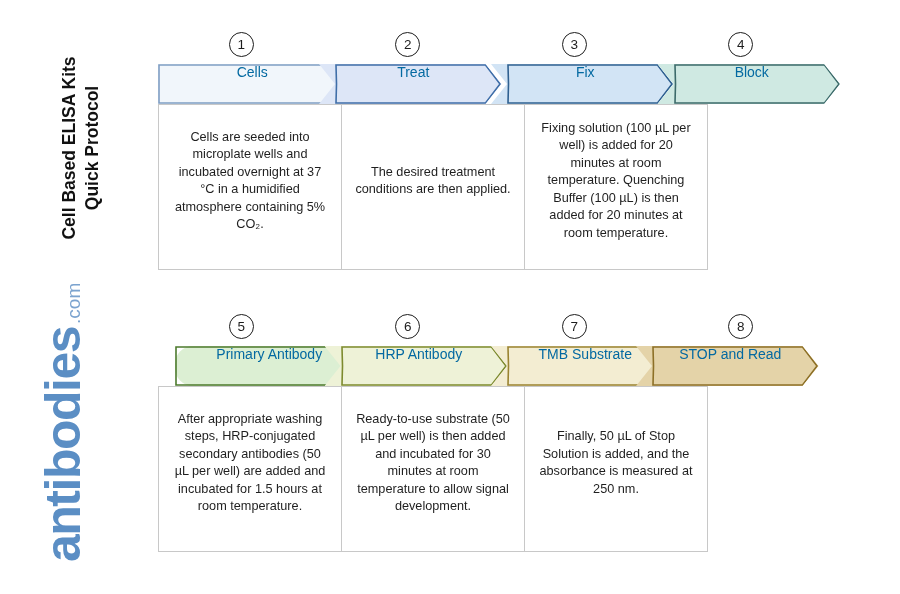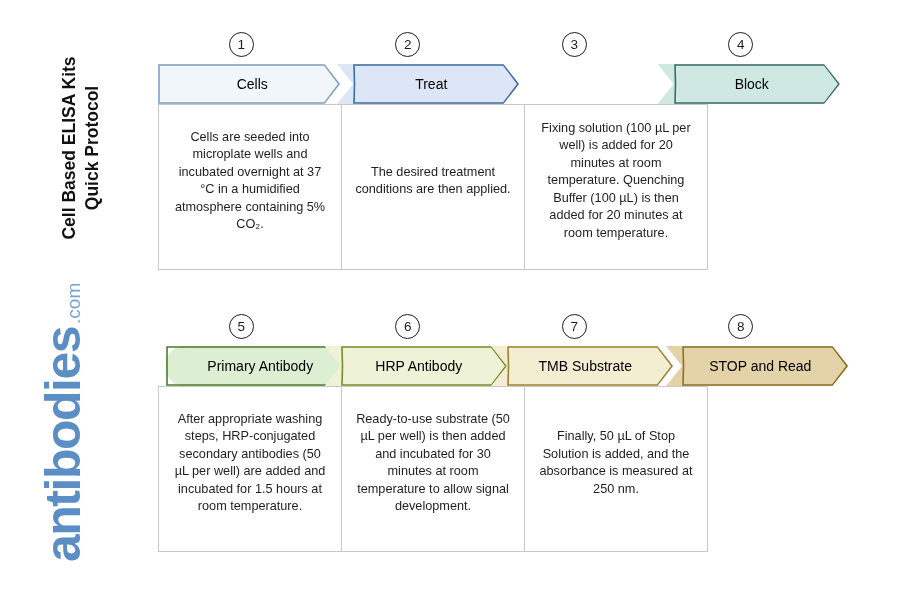--- a/index.html
+++ b/index.html
@@ -104,25 +104,25 @@
   .chevrons {
     position: relative;
     height: 40px;
     width: 683px;
   }
   .chev {
     position: absolute;
     top: 0;
     height: 40px;
     display: flex;
-    align-items: center;
+    align-items: flex-start;
     justify-content: center;
     box-sizing: border-box;
     font-size: 14px;
-    color: #000000;
+    color: #0369a1;
   }
   .chev span { position: relative; z-index: 2; padding-left: 6px; }
 
   
   .boxes {
     position: relative;
     width: 550px;
     height: 166px;
     display: flex;
     box-sizing: border-box;
@@ -175,25 +175,31 @@
         <span>4</span>
       </div>
     </div>
   <div class="chevrons">
       <div class="chev" style="left: 0px; width: 182.5px; background: rgb(241, 246, 251); clip-path: polygon(0px 0px, 166.5px 0px, 182.5px 20px, 166.5px 40px, 0px 40px);">
         <svg width="182.5" height="40" style="position: absolute; left: 0px; top: 0px;">
           <polygon points="1,1 166.5,1 181,20 166.5,39 1,39" fill="none" stroke="#7f9ec4" stroke-width="1.6"></polygon>
         </svg>
         <span>Cells</span>
       </div>
-      <div class="chev" style="left: 179px; width: 182.5px; background: rgb(221, 230, 247); clip-path: polygon(0px 0px, 166.5px 0px, 182.5px 20px, 166.5px 40px, 0px 40px, 16px 20px);">
+      <div class="chev" style="left: 161px; width: 182.5px; background: rgb(221, 230, 247); clip-path: polygon(0px 0px, 166.5px 0px, 182.5px 20px, 166.5px 40px, 0px 40px, 16px 20px);">
         <svg width="182.5" height="40" style="position: absolute; left: 0px; top: 0px;">
           <polygon points="17,1 166.5,1 181,20 166.5,39 17,39 17.5,20" fill="none" stroke="#3f6ea8" stroke-width="1.6"></polygon>
         </svg>
         <span>Treat</span>
+      </div>
+      <div class="chev" style="left: 333px; width: 182.5px; background: rgb(210, 228, 245); clip-path: polygon(0px 0px, 166.5px 0px, 182.5px 20px, 166.5px 40px, 0px 40px, 16px 20px);">
+        <svg width="182.5" height="40" style="position: absolute; left: 0px; top: 0px;">
+          <polygon points="17,1 166.5,1 181,20 166.5,39 17,39 17.5,20" fill="none" stroke="#2f6090" stroke-width="1.6"></polygon>
+        </svg>
+        <span>Fix</span>
       </div>
       <div class="chev" style="left: 499.5px; width: 182.5px; background: rgb(207, 233, 226); clip-path: polygon(0px 0px, 166.5px 0px, 182.5px 20px, 166.5px 40px, 0px 40px, 16px 20px);">
         <svg width="182.5" height="40" style="position: absolute; left: 0px; top: 0px;">
           <polygon points="17,1 166.5,1 181,20 166.5,39 17,39 17.5,20" fill="none" stroke="#3c6a6a" stroke-width="1.6"></polygon>
         </svg>
         <span>Block</span>
       </div>
     </div>
   <div class="boxes">
       <div class="box">
@@ -217,39 +223,39 @@
         <span>6</span>
       </div>
       <div class="num-circle" style="left: 403.75px;">
         <span>7</span>
       </div>
       <div class="num-circle" style="left: 570.25px;">
         <span>8</span>
       </div>
     </div>
   <div class="chevrons">
-      <div class="chev" style="left: 8px; width: 182.5px; background: rgb(220, 239, 211); clip-path: polygon(0px 0px, 166.5px 0px, 182.5px 20px, 166.5px 40px, 0px 40px); border-radius: 18px;">
+      <div class="chev" style="left: 17px; width: 182.5px; background: rgb(220, 239, 211); clip-path: polygon(0px 0px, 166.5px 0px, 182.5px 20px, 166.5px 40px, 0px 40px); border-radius: 18px;">
         <svg width="182.5" height="40" style="position: absolute; left: 0px; top: 0px;">
           <polygon points="1,1 166.5,1 181,20 166.5,39 1,39" fill="none" stroke="#4c7a2c" stroke-width="1.6"></polygon>
         </svg>
         <span>Primary Antibody</span>
       </div>
       <div class="chev" style="left: 333px; width: 182.5px; background: rgb(243, 237, 210); clip-path: polygon(0px 0px, 166.5px 0px, 182.5px 20px, 166.5px 40px, 0px 40px, 16px 20px);">
         <svg width="182.5" height="40" style="position: absolute; left: 0px; top: 0px;">
           <polygon points="17,1 166.5,1 181,20 166.5,39 17,39 17.5,20" fill="none" stroke="#9a8331" stroke-width="1.6"></polygon>
         </svg>
         <span>TMB Substrate</span>
       </div>
       <div class="chev" style="left: 166.5px; width: 182.5px; background: rgb(238, 242, 215); clip-path: polygon(0px 0px, 166.5px 0px, 182.5px 20px, 166.5px 40px, 0px 40px, 16px 20px);">
         <svg width="182.5" height="40" style="position: absolute; left: 0px; top: 0px;">
           <polygon points="17,1 166.5,1 181,20 166.5,39 17,39 17.5,20" fill="none" stroke="#7d8a2e" stroke-width="1.6"></polygon>
         </svg>
         <span>HRP Antibody</span>
       </div>
-      <div class="chev" style="left: 508px; width: 182.5px; background: rgb(228, 211, 168); clip-path: polygon(0px 0px, 166.5px 0px, 182.5px 20px, 166.5px 40px, 0px 40px, 16px 20px);">
+      <div class="chev" style="left: 478px; width: 182.5px; background: rgb(228, 211, 168); clip-path: polygon(0px 0px, 166.5px 0px, 182.5px 20px, 166.5px 40px, 0px 40px, 16px 20px);">
         <svg width="182.5" height="40" style="position: absolute; left: 0px; top: 0px;">
           <polygon points="17,1 166.5,1 181,20 166.5,39 17,39 17.5,20" fill="none" stroke="#8d7027" stroke-width="1.6"></polygon>
         </svg>
         <span>STOP and Read</span>
       </div>
     </div>
   <div class="boxes">
       <div class="box">
         <p>After appropriate washing steps, HRP-conjugated secondary antibodies (50 µL per well) are added and incubated for 1.5 hours at room temperature.</p>
       </div>

